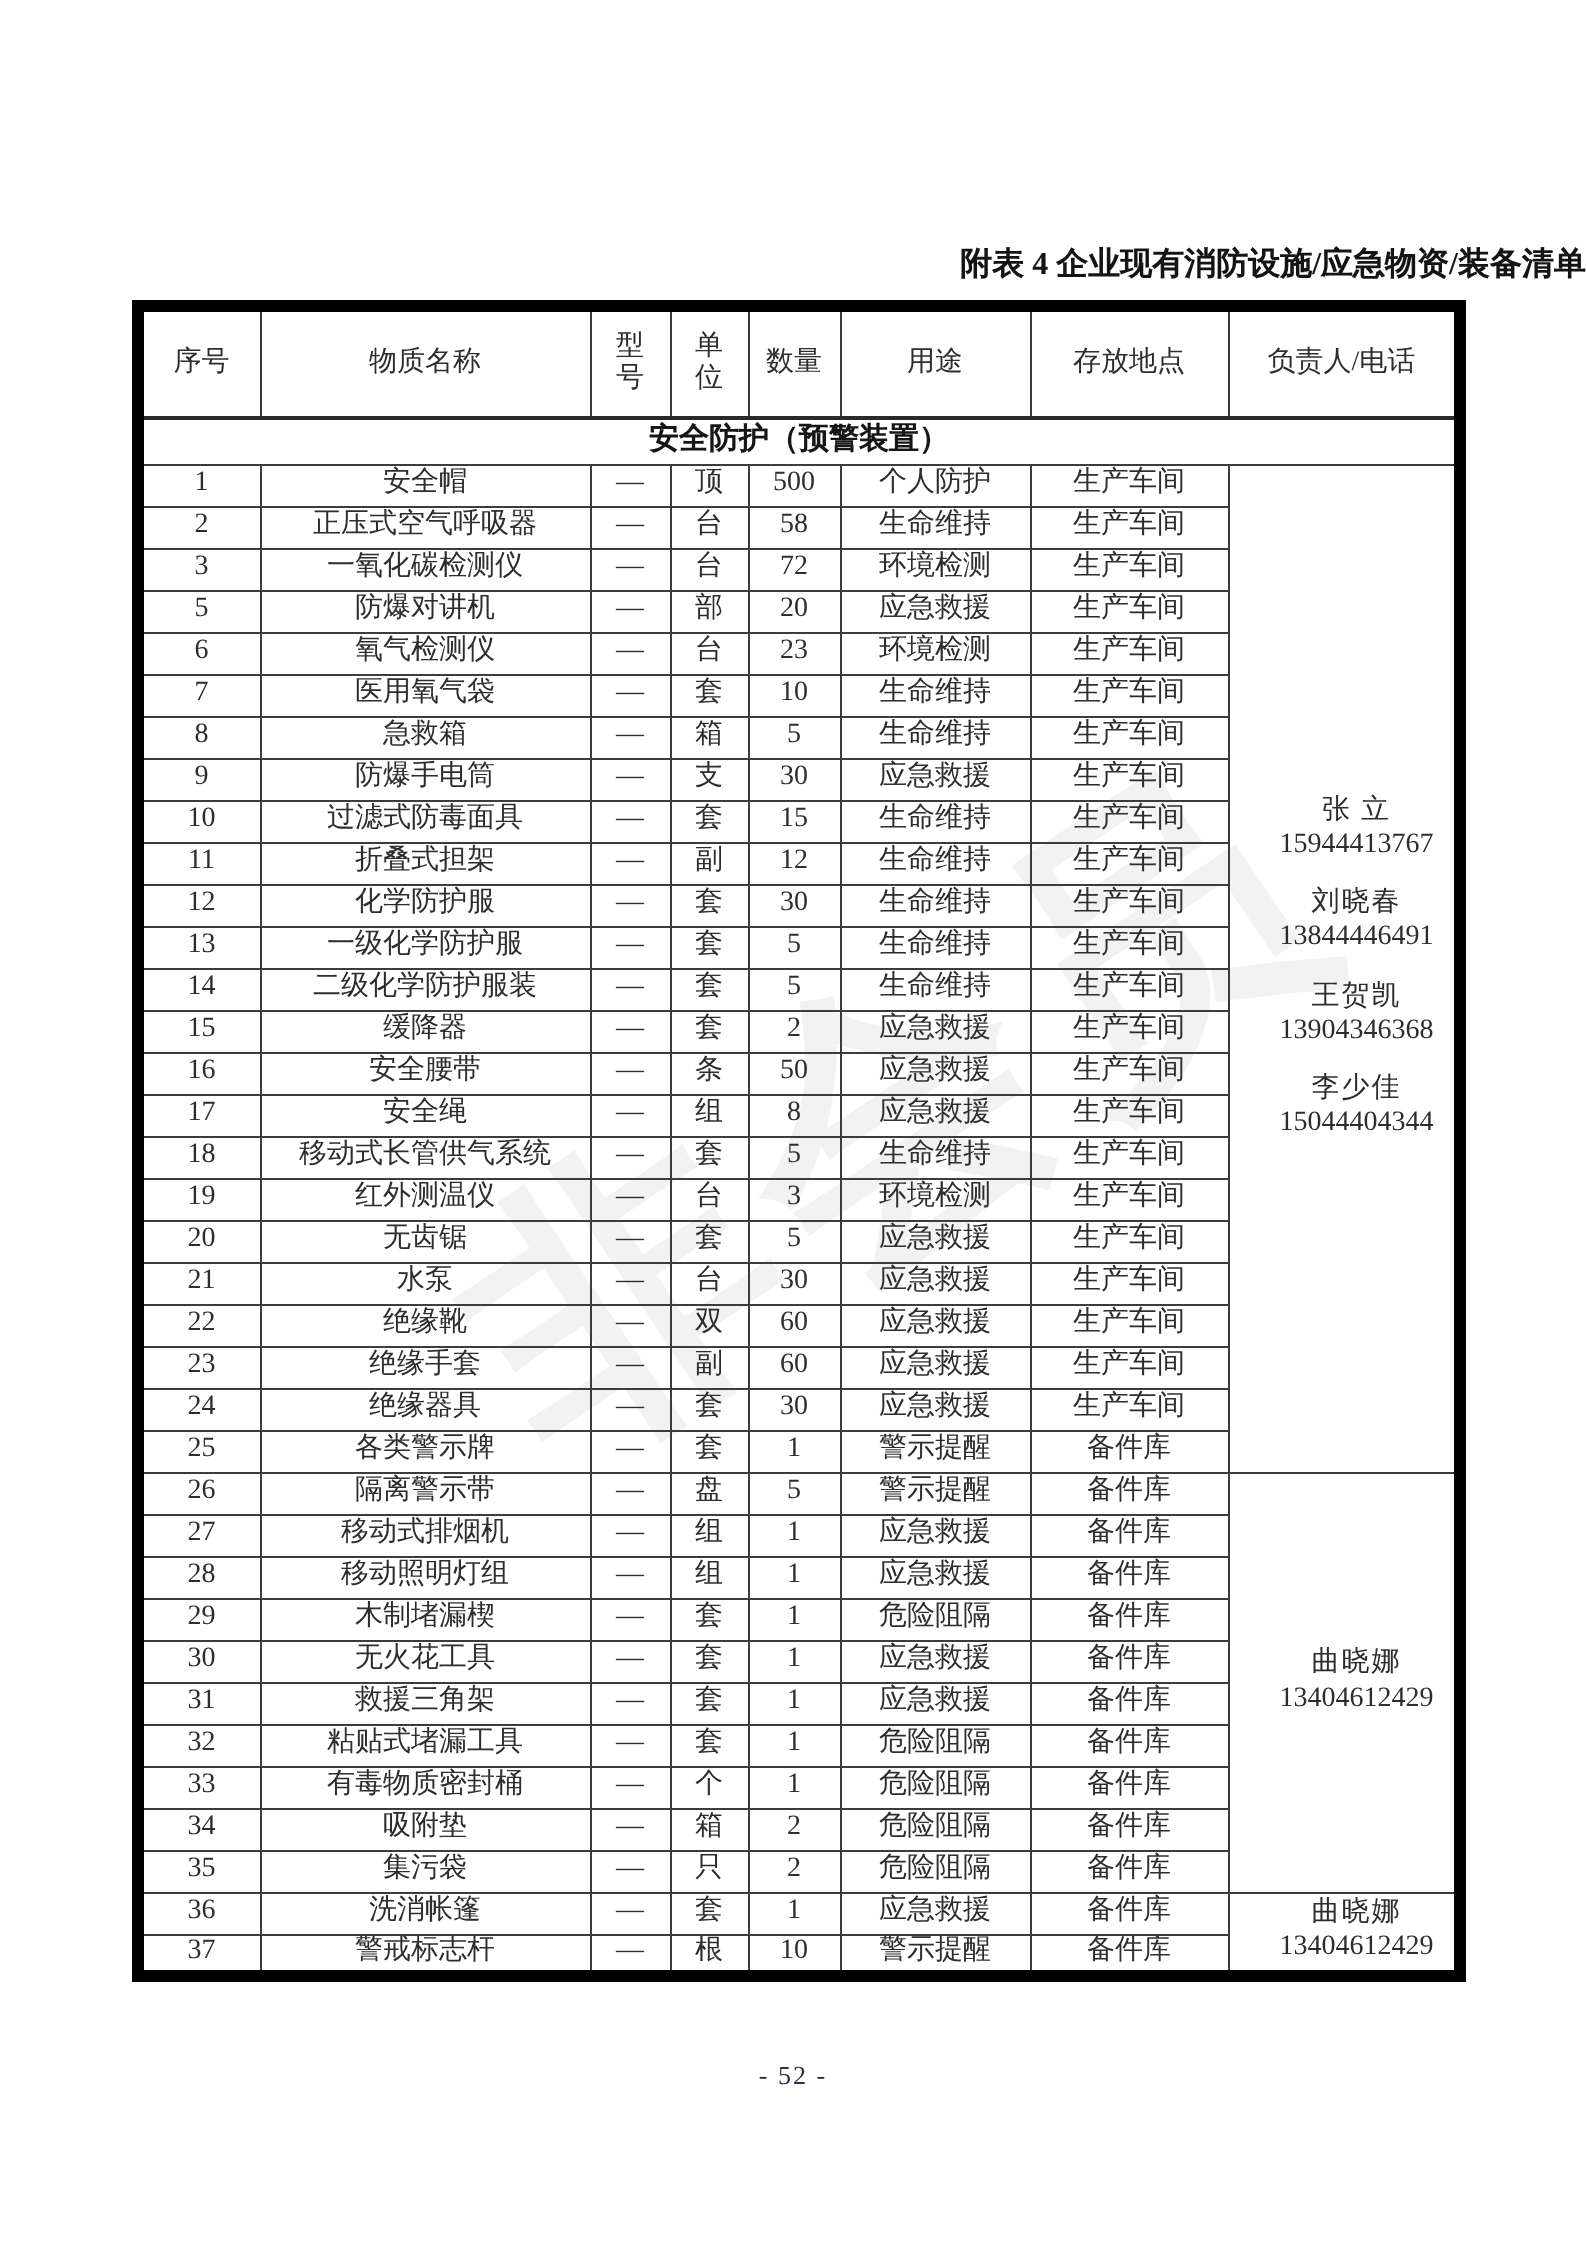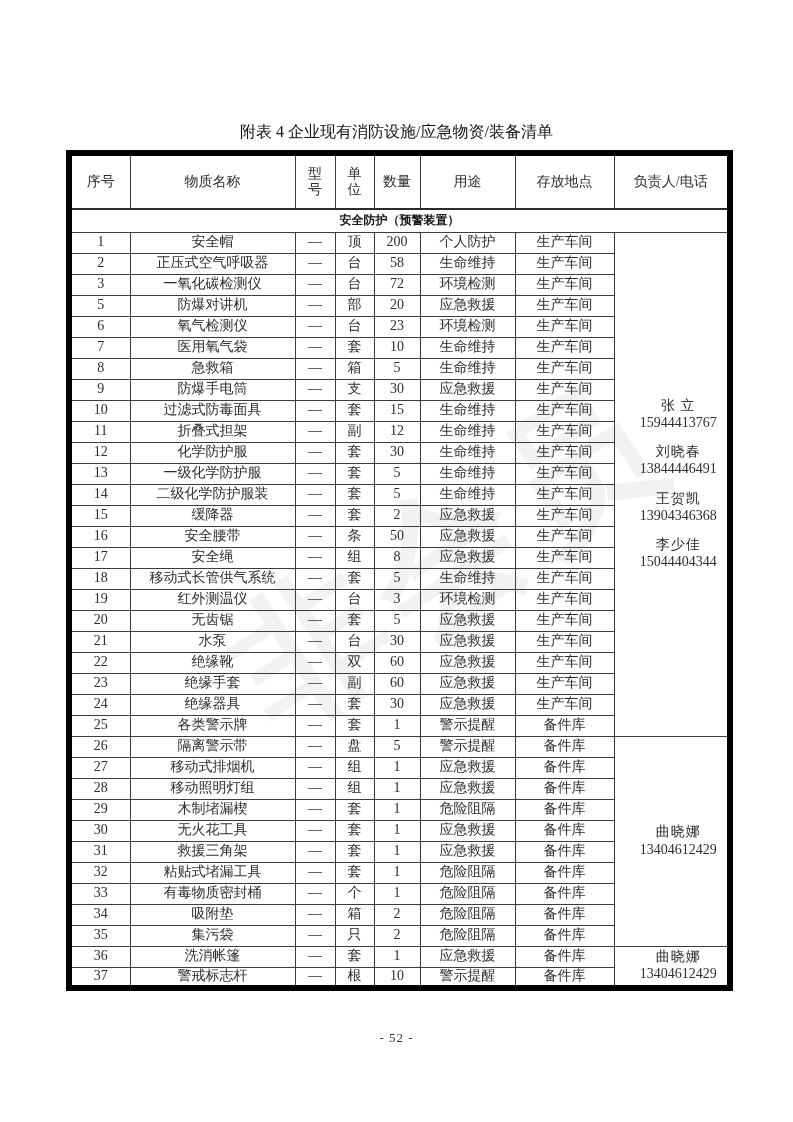--- a/index.html
+++ b/index.html
@@ -5,37 +5,37 @@
   html,body { margin:0; padding:0; background:#ffffff; }
   .page {
     position:relative; width:793px; height:1122px; background:#ffffff;
     font-family:"Liberation Serif","DejaVu Serif",serif; color:#2d2d2d; overflow:hidden;
   }
   .title1 {
     position:absolute; left:93px; top:90px; font-size:16px; font-weight:bold; color:#141414;
     white-space:nowrap;
   }
   .title2 {
-    position:absolute; left:0; top:122px; width:100%; text-align:center;
-    font-size:16px; font-weight:normal; color:#141414;
+    position:absolute; left:0; top:122px; width:100%; text-align:right;
+    font-size:16px; font-weight:bold; color:#141414;
   }
   table.equip {
     position:absolute; left:66px; top:150px; width:661px;
     border-collapse:collapse; table-layout:fixed;
     border:6px solid #000000;
   }
   .equip th, .equip td {
     border:1px solid #3c3c3c; text-align:center; vertical-align:middle;
     padding:0 1px; font-size:14px; line-height:1.15; color:#2d2d2d;
     overflow:hidden;
   }
   .equip thead tr { height:56px; }
   .equip thead th { font-weight:normal; border-bottom:2px solid #2a2a2a; }
   tr.section-row { height:23px; }
-  tr.section-row td { font-weight:bold; font-size:12px; color:#161616; }
+  tr.section-row td { font-weight:bold; font-size:15px; color:#161616; }
   tr.data-row { height:21px; }
   td.contact-cell { font-size:14px;padding-left:16px; }
   .contact-entry + .contact-entry { margin-top:13px; }
   .contact-name { letter-spacing:1px; }
   .contact-phone { margin-top:1px; }
   .watermark {
     position:absolute; left:175px; top:455px; width:560px; height:220px;
     transform:rotate(-34deg); transform-origin:center;
     font-size:150px; font-weight:bold; letter-spacing:10px;
     color:rgba(70,70,85,0.07); white-space:nowrap; pointer-events:none;
@@ -80,21 +80,21 @@
     </thead>
     <tbody id="table-body">
       <tr class="section-row">
         <td colspan="8">安全防护（预警装置）</td>
       </tr>
     <tr class="data-row">
           <td>1</td>
           <td>安全帽</td>
           <td>—</td>
           <td>顶</td>
-          <td>200</td>
+          <td>500</td>
           <td>个人防护</td>
           <td>生产车间</td>
           <td class="contact-cell" rowspan="24">
             <div class="contact-entry">
               <div class="contact-name">张 立</div>
               <div class="contact-phone">15944413767</div>
             </div>
             <div class="contact-entry">
               <div class="contact-name">刘晓春</div>
               <div class="contact-phone">13844446491</div>

